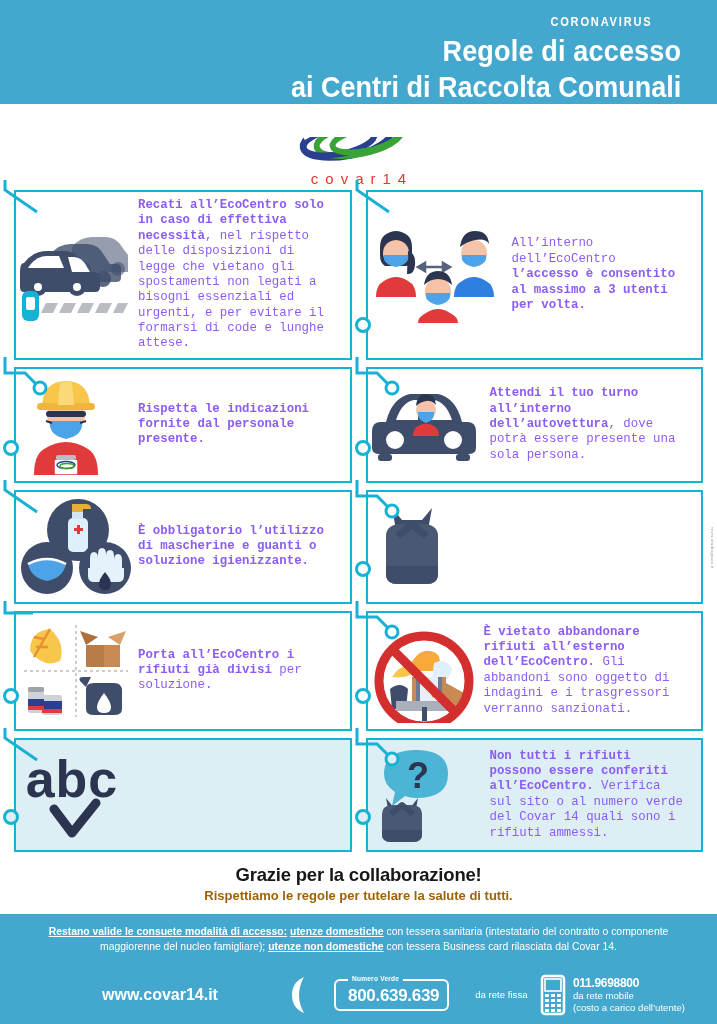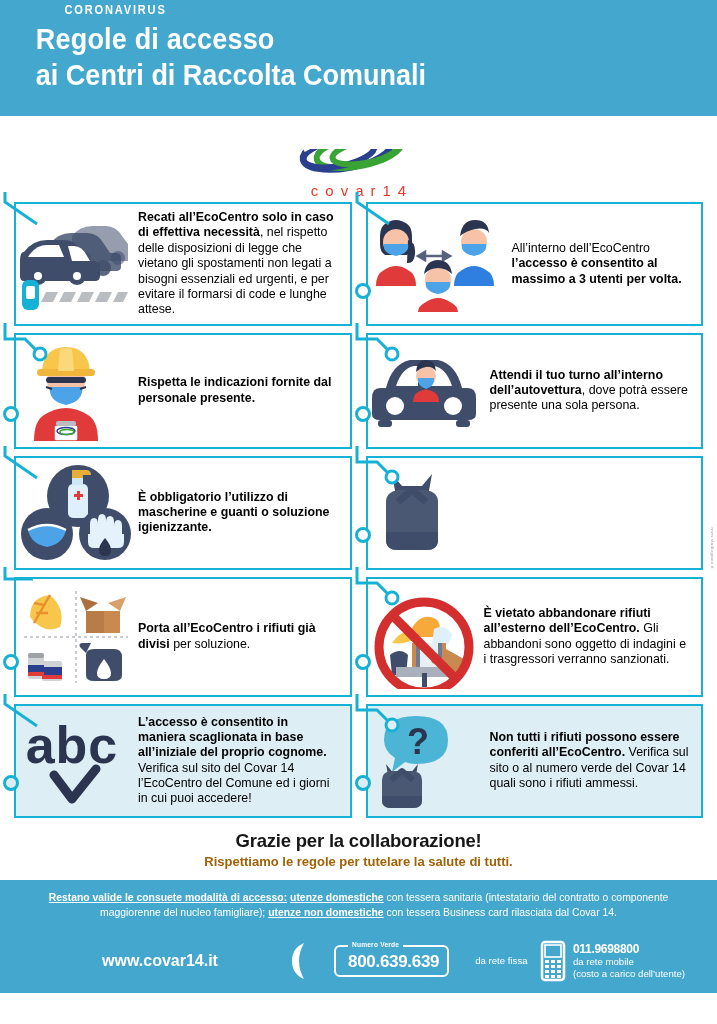--- a/index.html
+++ b/index.html
@@ -7,23 +7,23 @@
   body {
     font-family: "Liberation Sans", sans-serif;
     background:#ffffff;
     position:relative;
     overflow:hidden;
   }
 
   
   .header {
     background:#44a8ce;
-    height:116px;
-    text-align:left;
-    padding-top:2px;
+    height:104px;
+    text-align:right;
+    padding-top:14px;
     color:#ffffff;
   }
   .header .kicker {
     font-size:13.5px;
     font-weight:bold;
     letter-spacing:2.2px;
     transform:scaleX(0.82);
     display:block;
   }
   .header .line1 {
@@ -78,22 +78,23 @@
     width:118px;
     flex:0 0 118px;
     display:flex;
     align-items:center;
     justify-content:flex-start;
   }
   .card .txt {
     flex:1;
     font-size:12.4px;
     line-height:1.24;
-    color:#000000;
+    color:#8b5cf6;
     padding-right:4px;
+    font-family:Liberation Mono, monospace;
   }
   .card .txt b { font-weight:bold; }
 
   
   .conn-tl {
     position:absolute;
     left:-13px; top:-14px;
     width:60px; height:44px;
     pointer-events:none;
   }
@@ -477,23 +478,20 @@
       <path d="M2 2 L2 12 L34 34" stroke="#16b2d6" stroke-width="3" fill="none"></path>
     </svg>
     <svg class="conn-left" viewBox="0 0 30 30">
       <circle cx="15" cy="15" r="6.5" stroke="#16b2d6" stroke-width="3" fill="#ddeef5"></circle>
     </svg>
     <div class="icon">
       <svg width="104" height="88" viewBox="0 0 104 88">
         <text x="52" y="46" text-anchor="middle" font-family="Liberation Sans, sans-serif" font-size="52" font-weight="bold" fill="#2c3550" letter-spacing="1">abc</text>
         <path d="M34 58 L52 82 L76 52" stroke="#2c3550" stroke-width="9" fill="none" stroke-linecap="round" stroke-linejoin="round"></path>
       </svg>
-    </div>
-    <div class="txt">
-      <b>L’accesso è consentito in maniera scaglionata in base all’iniziale del proprio cognome.</b><span> Verifica sul sito del Covar 14 l’EcoCentro del Comune ed i giorni in cui puoi accedere!</span>
     </div>
   </div>
 
   <div class="card shaded">
     <svg class="conn-tl" viewBox="0 0 60 44">
       <path d="M2 2 L2 18 L22 18 L34 30" stroke="#16b2d6" stroke-width="3" fill="none"></path>
       <circle cx="37" cy="33" r="6" stroke="#16b2d6" stroke-width="3" fill="#ddeef5"></circle>
     </svg>
     <svg class="conn-left" viewBox="0 0 30 30">
       <circle cx="15" cy="15" r="6.5" stroke="#16b2d6" stroke-width="3" fill="#ddeef5"></circle>

